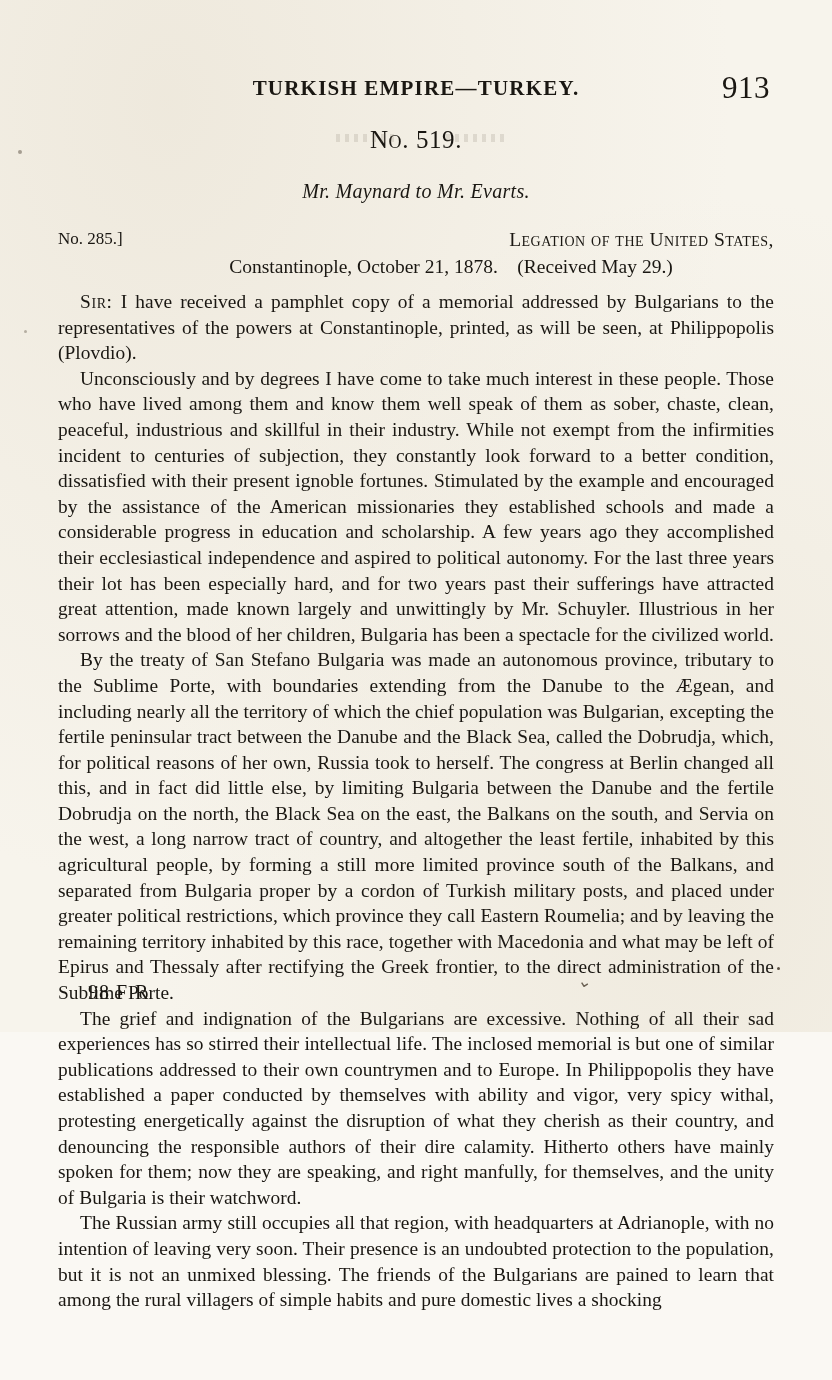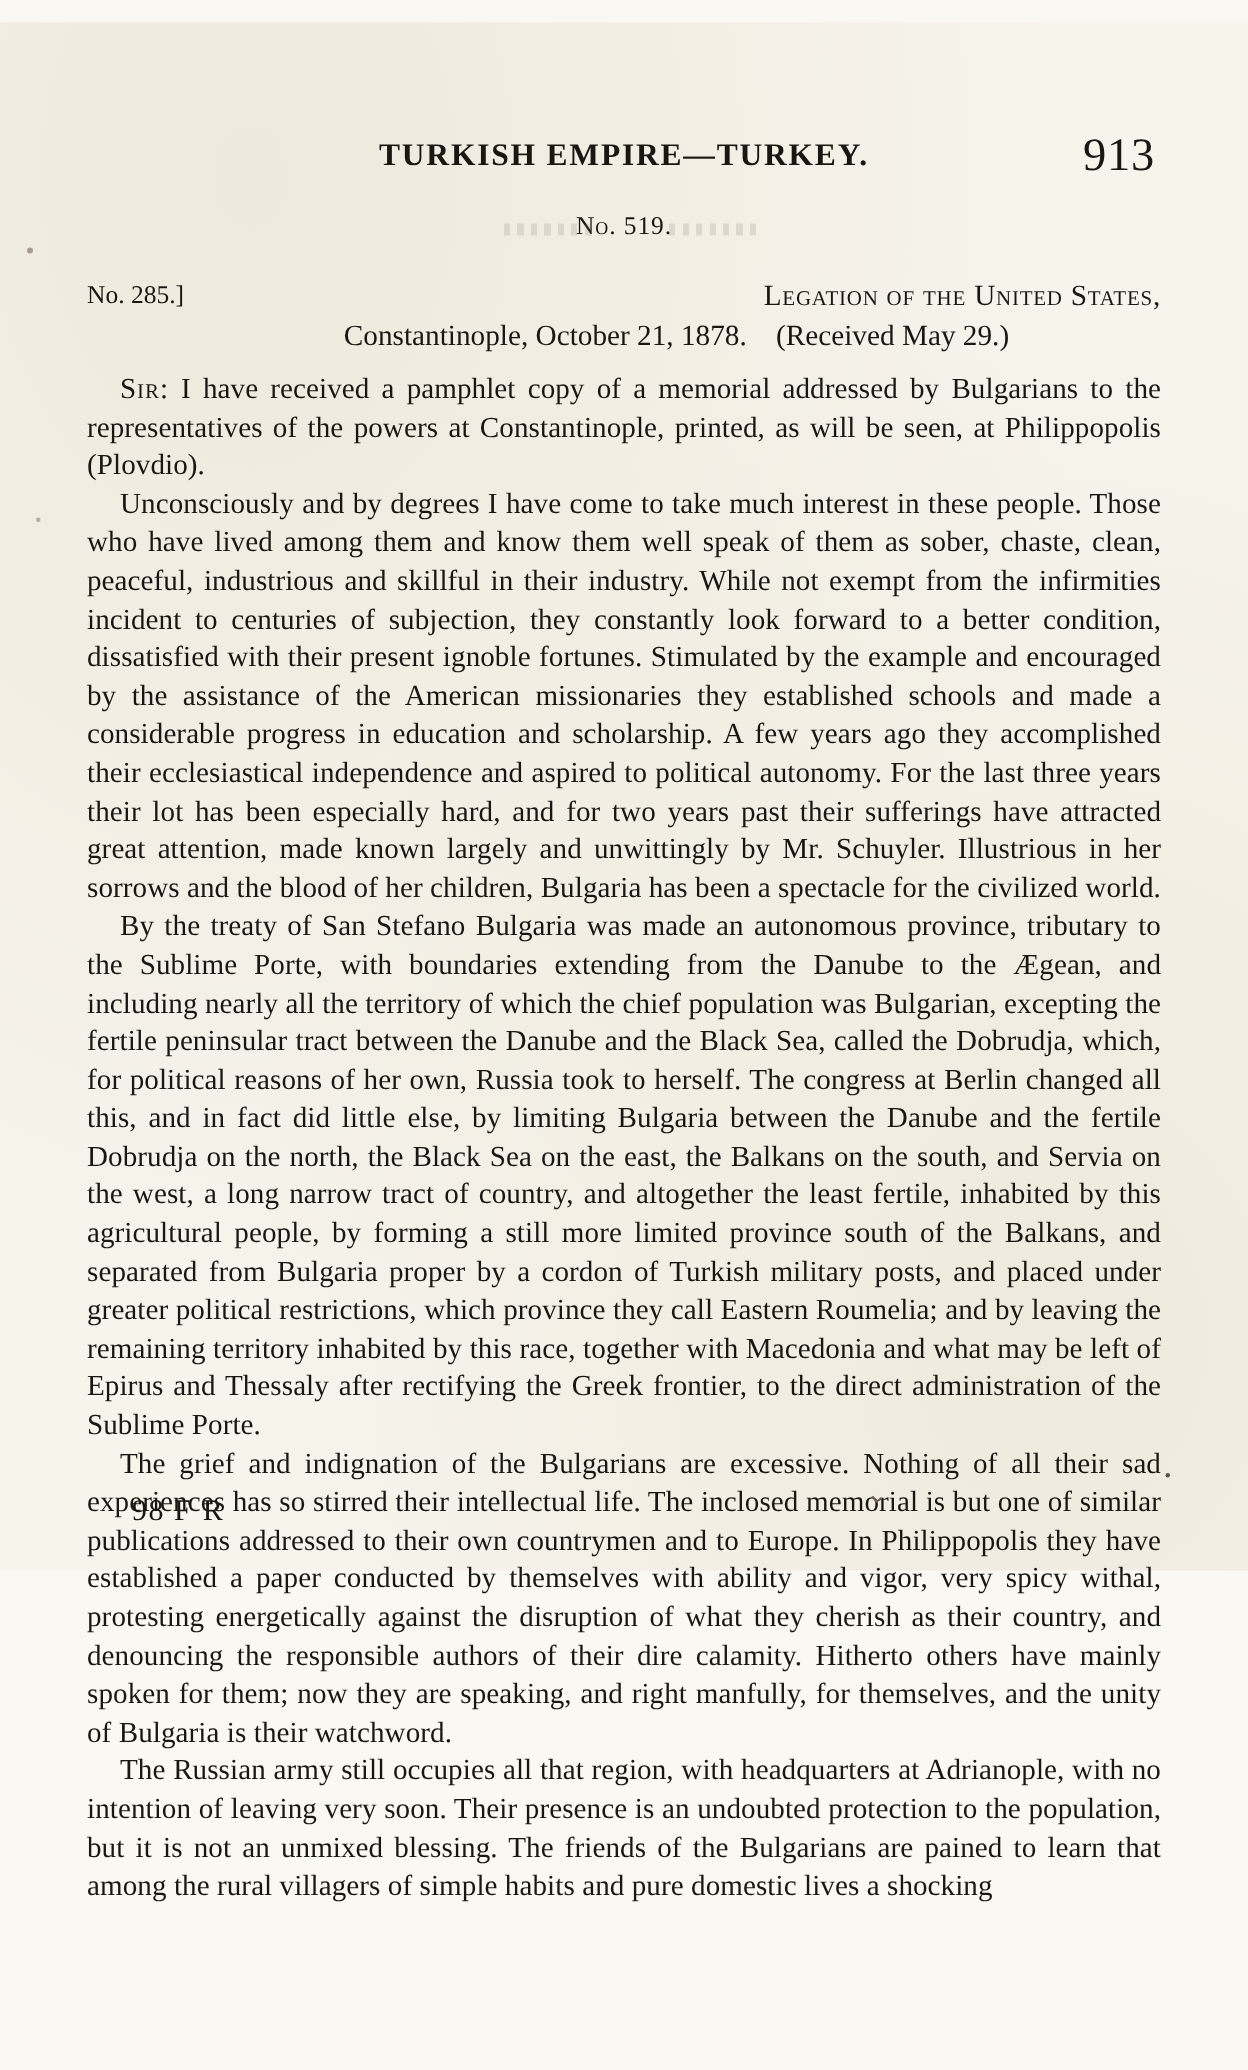--- a/index.html
+++ b/index.html
@@ -18,21 +18,20 @@
   .page {
     position: relative;
     width: 832px;
     height: 1032px;
     box-sizing: border-box;
     padding: 70px 58px 0 58px;
     background:
       radial-gradient(ellipse at 20% 10%, rgba(222,212,192,0.35), rgba(250,248,243,0) 60%),
       radial-gradient(ellipse at 85% 85%, rgba(220,210,188,0.30), rgba(250,248,243,0) 55%),
       #f7f4ec;
-    margin-top: 15px;
   }
   .header-row {
     position: relative;
     height: 38px;
     margin-bottom: 6px;
   }
   .running-head {
     position: absolute;
     left: 0; right: 0;
     top: 6px;
@@ -46,21 +45,21 @@
   .folio {
     position: absolute;
     right: 4px;
     top: 0;
     font-size: 31px;
     font-weight: 400;
     letter-spacing: 0.5px;
   }
   .doc-number {
     text-align: center;
-    font-size: 17px;
+    font-size: 25px;
     letter-spacing: 0.6px;
     margin-top: 18px;
     font-variant: small-caps;
     position: relative;
   }
   .doc-number .smudge-left,
   .doc-number .smudge-right {
     position: absolute;
     top: 8px;
     width: 58px;
@@ -182,20 +181,21 @@
     <div class="running-head">Turkish Empire—Turkey.</div>
     <div class="folio">913</div>
   </div>
 
   <div class="doc-number">
     <span class="smudge-left"></span>
     <span>No. 519.</span>
     <span class="smudge-right"></span>
   </div>
 
+  <div class="correspondents">Mr. Maynard to Mr. Evarts.</div>
 
   <div class="dispatch-head">
     <div class="dispatch-no">No. 285.]</div>
     <div class="legation-line">Legation of the United States,</div>
     <div class="place-date-line">
       <span class="place">Constantinople, October</span>
       <span>21, 1878.</span>
       &nbsp;&nbsp;
       <span>(Received May 29.)</span>
     </div>

